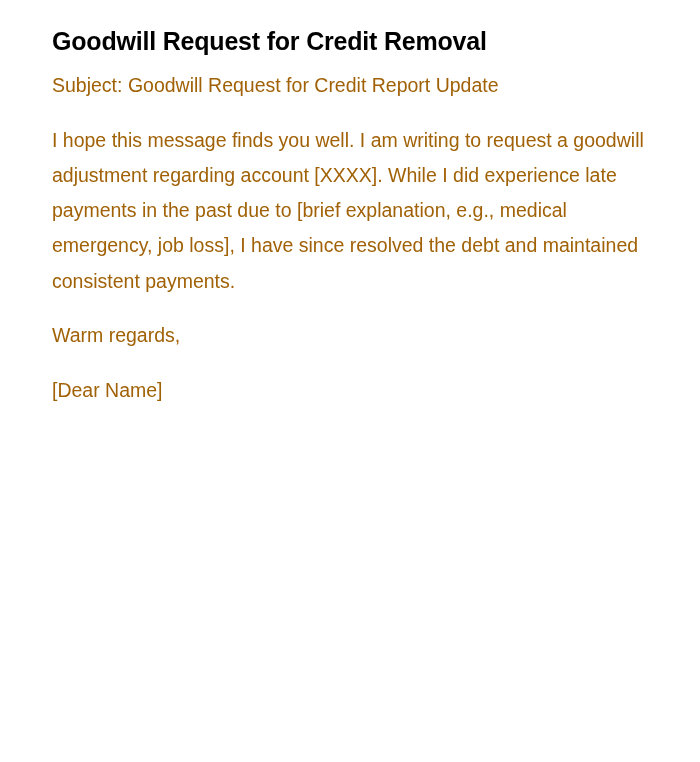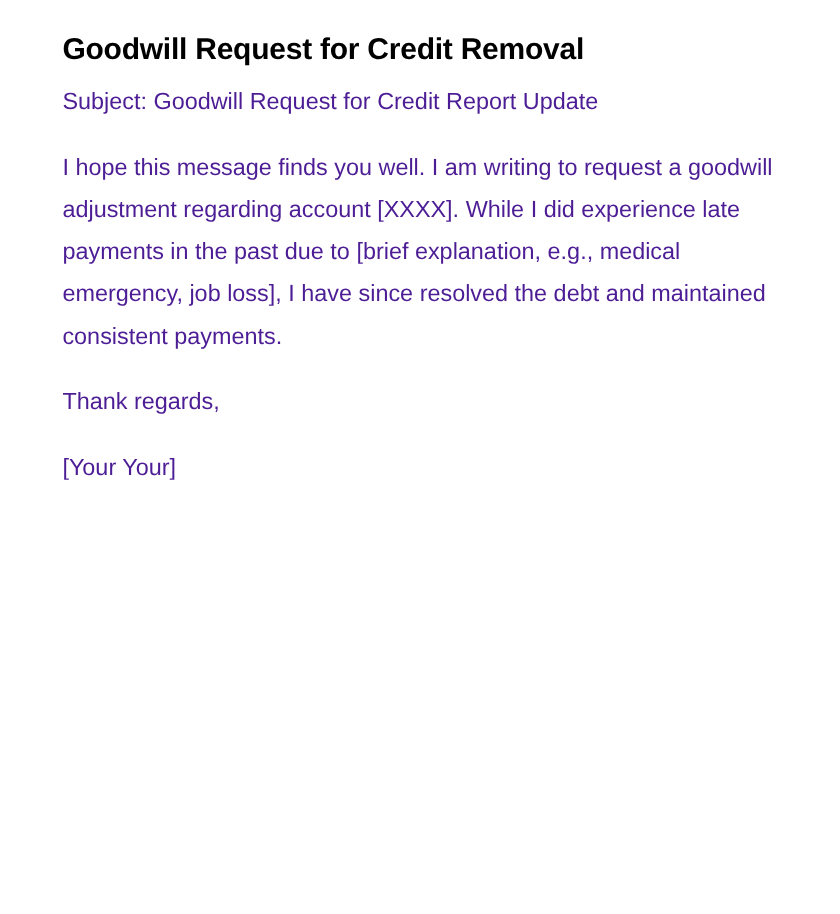--- a/index.html
+++ b/index.html
@@ -26,25 +26,25 @@
       line-height: 34px;
       margin: 0 0 10px 0;
       letter-spacing: -0.2px;
       color: #000000;
     }
     .para {
       font-size: 19.5px;
       line-height: 35.2px;
       margin: 0 0 19.5px 0;
       max-width: 600px;
-      color: #4c1d95;
+      color: #a16207;
     }
   </style>
 </head>
 <body>
 
 <div class="doc">
   <h1 class="title">Goodwill Request for Credit Removal</h1>
   <p class="para">Subject: Goodwill Request for Credit Report Update</p>
   <p class="para">I hope this message finds you well. I am writing to request a goodwill adjustment regarding account [XXXX]. While I did experience late payments in the past due to [brief explanation, e.g., medical emergency, job loss], I have since resolved the debt and maintained consistent payments.</p>
-  <p class="para">Thank regards,</p>
-  <p class="para">[Your Your]</p>
+  <p class="para">Warm regards,</p>
+  <p class="para">[Dear Name]</p>
 </div>
 
 </body></html>

